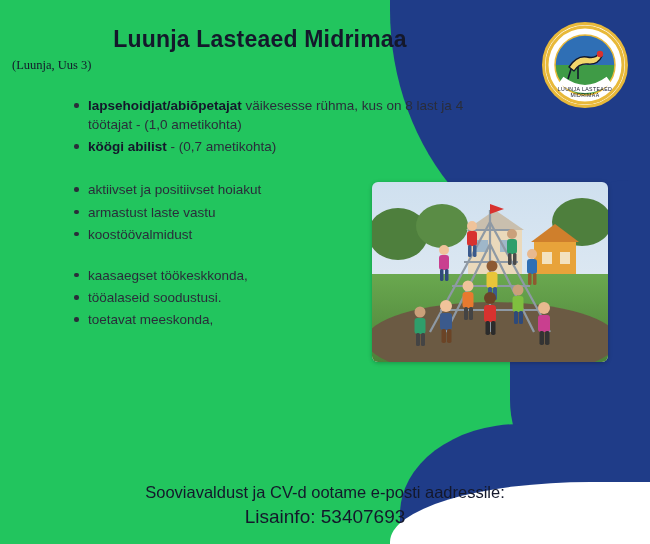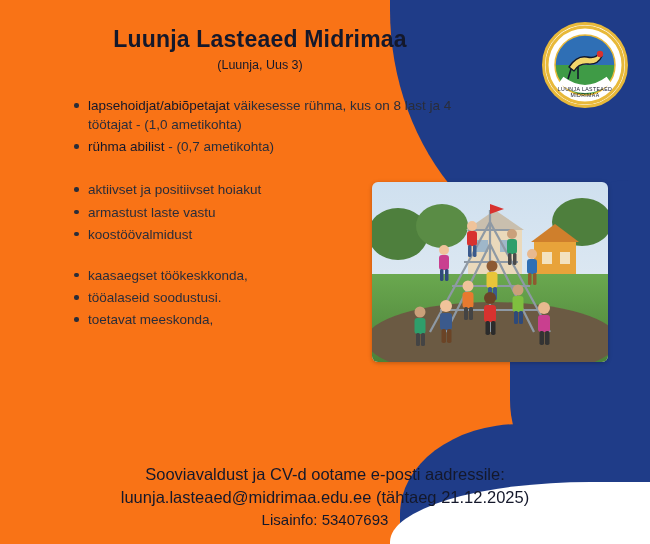--- a/index.html
+++ b/index.html
@@ -10,21 +10,21 @@
     width: 650px;
     height: 544px;
     font-family: "Liberation Sans", sans-serif;
     background: #ffffff;
     overflow: hidden;
   }
   #poster {
     position: relative;
     width: 650px;
     height: 544px;
-    background: #f97316;
+    background: #22c55e;
     overflow: hidden;
   }
 
   
   .blue-corner {
     position: absolute;
     top: 0;
     right: 0;
     width: 260px;
     height: 270px;
@@ -83,25 +83,25 @@
     width: 520px;
     text-align: center;
     font-size: 23px;
     font-weight: bold;
     color: #14182b;
     letter-spacing: 0.2px;
   }
   .subtitle {
     position: absolute;
     top: 58px;
-    left: 0;
+    left: 12px;
     width: 520px;
-    text-align: center;
     font-size: 12.5px;
     color: #14182b;
+    font-family: Liberation Serif, serif;
   }
 
   
   .content {
     position: absolute;
     top: 96px;
     left: 42px;
     width: 430px;
   }
   .section-head {
@@ -125,21 +125,21 @@
   ul.bullets li::before {
     content: "";
     position: absolute;
     left: -14px;
     top: 7px;
     width: 4.5px;
     height: 4.5px;
     border-radius: 50%;
     background: #2a2d3a;
   }
-  ul.bullets li b { font-weight: normal; color: #14182b; margin-top: 8px; }
+  ul.bullets li b { font-weight: bold; color: #14182b; margin-top: 8px; }
 
   .gap-a { height: 10px; }
   .gap-b { height: 8px; }
 
   
   .photo {
     position: absolute;
     left: 372px;
     top: 182px;
     width: 236px;
@@ -154,21 +154,21 @@
   .footer {
     position: absolute;
     left: 0;
     bottom: 16px;
     width: 650px;
     text-align: center;
     color: #14182b;
   }
   .footer .line1 { font-size: 16.5px; margin-bottom: 4px; }
   .footer .line2 { font-size: 16.5px; margin-bottom: 4px; }
-  .footer .line3 { font-size: 15px; }
+  .footer .line3 { font-size: 19px; }
 </style>
 </head>
 <body>
 
 <div id="poster">
 
   <div class="blue-corner"></div>
   <div class="blue-band"></div>
   <div class="blue-bottom"></div>
   <div class="white-cut"></div>
@@ -192,21 +192,21 @@
   <div class="title">Luunja Lasteaed Midrimaa</div>
   <div class="subtitle">(Luunja, Uus 3)</div>
 
   <div class="content">
 
     <ul class="bullets">
       <li>
         <b>lapsehoidjat/abiõpetajat</b><span> väikesesse rühma, kus on 8 last ja 4 töötajat - (1,0 ametikohta)</span>
       </li>
       <li>
-        <b>rühma abilist</b><span> - (0,7 ametikohta)</span>
+        <b>köögi abilist</b><span> - (0,7 ametikohta)</span>
       </li>
     </ul>
 
     <div class="gap-a"></div>
 
     <ul class="bullets">
       <li><span>aktiivset ja positiivset hoiakut</span></li>
       <li><span>armastust laste vastu</span></li>
       <li><span>koostöövalmidust</span></li>
     </ul>
@@ -331,17 +331,16 @@
             <rect x="-5.5" y="6" width="11" height="16" rx="3" fill="#2e9e6b"></rect>
             <rect x="-4" y="21" width="4" height="13" rx="1.6" fill="#444"></rect>
             <rect x="1" y="21" width="4" height="13" rx="1.6" fill="#444"></rect>
           </g>
       </g>
     </svg>
   </div>
 
   <div class="footer">
     <div class="line1">Sooviavaldust ja CV-d ootame e-posti aadressile:</div>
-    <div class="line2">luunja.lasteaed@midrimaa.edu.ee (tähtaeg 21.12.2025)</div>
     <div class="line3">Lisainfo: 53407693</div>
   </div>
 
 </div>
 
 </body></html>

